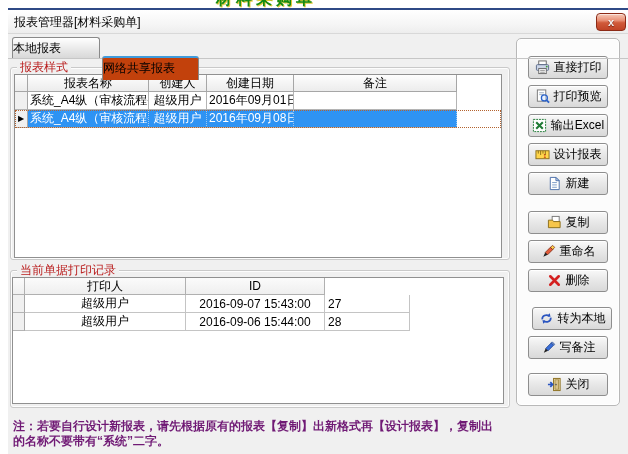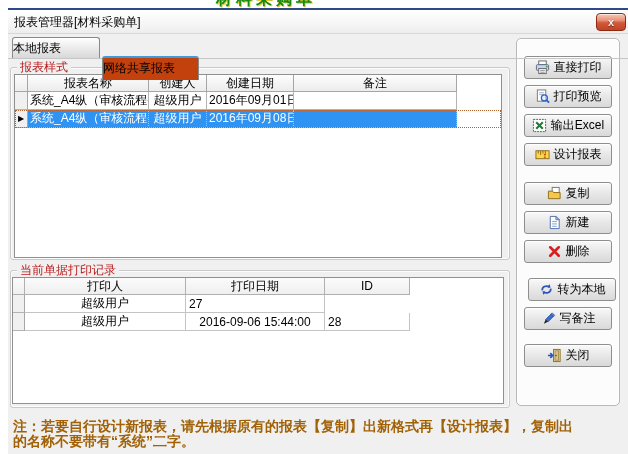--- a/index.html
+++ b/index.html
@@ -67,34 +67,34 @@
   .row.selected .filler { background:#fff; outline:none; }
   .grid2 .hcell { background:linear-gradient(#fbfbfb,#efefef); border-color:#b0b0b0; }
   .grid2 .dcell { border-color:#c4c4c4; }
   .idcell { padding-left:3px; }
 
   
   .side-panel { position:absolute; left:508px; top:28px; width:104px; height:368px;
     background:#fcfcfc; border:1px solid #b8b8b8; border-radius:5px;
     box-shadow:0 0 0 1px #fff inset; display:flex; flex-direction:column; align-items:center;
     padding-top:17px; }
-  .btn { width:88px; height:23px; margin-top:6px; display:flex; align-items:center;
+  .btn { width:80px; height:23px; margin-top:6px; display:flex; align-items:center;
     justify-content:center; gap:4px; font-size:12px; color:#000;
     background:linear-gradient(#f9f9f9,#e9e9e9 45%,#d9d9d9);
     border:1px solid #8e8e8e; border-radius:3px; box-shadow:inset 0 1px 0 #fff; cursor:default;
     font-family:"Liberation Sans","DejaVu Sans",sans-serif; }
   .btn:first-child { margin-top:0; }
   .mt16 { margin-top:16px !important; }
   .mt15 { margin-top:15px !important;margin-left:8px; }
   .mt14 { margin-top:14px !important; }
   .ic { width:15px; height:15px; flex:0 0 auto; }
 
   
-  .note { position:absolute; left:5px; top:409px; width:560px; color:#a16207;
-    font-weight:bold; font-size:14px; line-height:15px; }
+  .note { position:absolute; left:5px; top:409px; width:560px; color:#701a75;
+    font-weight:bold; font-size:12px; line-height:15px; }
 </style>
 </head>
 <body>
 
 <div class="screen">
 
   <div class="bg-top">
     <div class="bg-title">材料采购单</div>
   </div>
   <div class="right-strip"></div>
@@ -142,27 +142,27 @@
       </div>
     </div>
 
     <div class="group group2">
       <span class="group-label">当前单据打印记录</span>
     </div>
     <div class="grid grid2">
       <div class="grow ghead">
         <div class="cell hcell"></div>
         <div class="cell hcell">打印人</div>
-        <div class="cell hcell">打印日期</div>
         <div class="cell hcell">ID</div>
         <div class="cell filler"></div>
       </div>
       <div class="grow gdata row">
         <div class="cell ind"></div>
         <div class="cell dcell ctr">超级用户</div>
+        <div class="cell dcell ctr">2016-09-07 15:43:00</div>
         <div class="cell dcell idcell">27</div>
         <div class="cell filler"></div>
       </div>
       <div class="grow gdata row">
         <div class="cell ind"></div>
         <div class="cell dcell ctr">超级用户</div>
         <div class="cell dcell ctr">2016-09-06 15:44:00</div>
         <div class="cell dcell idcell">28</div>
         <div class="cell filler"></div>
       </div>
@@ -206,39 +206,47 @@
           <rect x="1" y="4" width="14" height="8.5" fill="#ffd54a" stroke="#8a6d1a"></rect>
           <line x1="3.5" y1="4" x2="3.5" y2="7" stroke="#8a6d1a"></line>
           <line x1="6" y1="4" x2="6" y2="8.5" stroke="#8a6d1a"></line>
           <line x1="8.5" y1="4" x2="8.5" y2="7" stroke="#8a6d1a"></line>
           <line x1="11" y1="4" x2="11" y2="8.5" stroke="#8a6d1a"></line>
           <text x="9" y="12" font-size="5" fill="#c03010" font-weight="bold">1</text>
         </svg>
         <span>设计报表</span>
       </button>
 
-      <button class="btn mt16">
-        <svg class="ic" viewBox="0 0 16 16">
-          <rect x="5.5" y="1.5" width="7.5" height="6" fill="#fff" stroke="#777"></rect>
-          <path d="M1.5 5.5 h4.5 l1 1.5 h7 v6.5 h-12.5 z" fill="#f7c64a" stroke="#8a6d1a"></path>
-        </svg>
-        <span>复制</span>
-      </button>
-
       <button class="btn">
         <svg class="ic" viewBox="0 0 16 16">
           <path d="M3.5 1.5 h6 l3.5 3.5 v9.5 h-9.5 z" fill="#fff" stroke="#4a6eaa"></path>
           <path d="M9.5 1.5 l3.5 3.5 h-3.5 z" fill="#cfe0f5" stroke="#4a6eaa"></path>
           <line x1="5.5" y1="7" x2="10.5" y2="7" stroke="#7a9ac8"></line>
           <line x1="5.5" y1="9.5" x2="10.5" y2="9.5" stroke="#7a9ac8"></line>
           <line x1="5.5" y1="12" x2="10.5" y2="12" stroke="#7a9ac8"></line>
         </svg>
         <span>新建</span>
       </button>
 
+      <button class="btn mt16">
+        <svg class="ic" viewBox="0 0 16 16">
+          <rect x="5.5" y="1.5" width="7.5" height="6" fill="#fff" stroke="#777"></rect>
+          <path d="M1.5 5.5 h4.5 l1 1.5 h7 v6.5 h-12.5 z" fill="#f7c64a" stroke="#8a6d1a"></path>
+        </svg>
+        <span>复制</span>
+      </button>
+
+      <button class="btn">
+        <svg class="ic" viewBox="0 0 16 16">
+          <path d="M10 3.5 L12.5 1.5 L14.5 3.5 L12.5 6 Z" fill="#ffd54a" stroke="#7a2a10" stroke-width=".8"></path>
+          <path d="M4.5 9 L10 3.5 L12.5 6 L7 11.5 Z" fill="#e45b3a" stroke="#7a2a10" stroke-width=".8"></path>
+          <path d="M2.5 13.5 L4.5 9 L7 11.5 Z" fill="#222"></path>
+        </svg>
+        <span>重命名</span>
+      </button>
 
       <button class="btn">
         <svg class="ic" viewBox="0 0 16 16">
           <path d="M3.5 3.5 L12.5 12.5 M12.5 3.5 L3.5 12.5" stroke="#d42020" stroke-width="2.8" stroke-linecap="round"></path>
         </svg>
         <span>删除</span>
       </button>
 
       <button class="btn mt15">
         <svg class="ic" viewBox="0 0 16 16">

